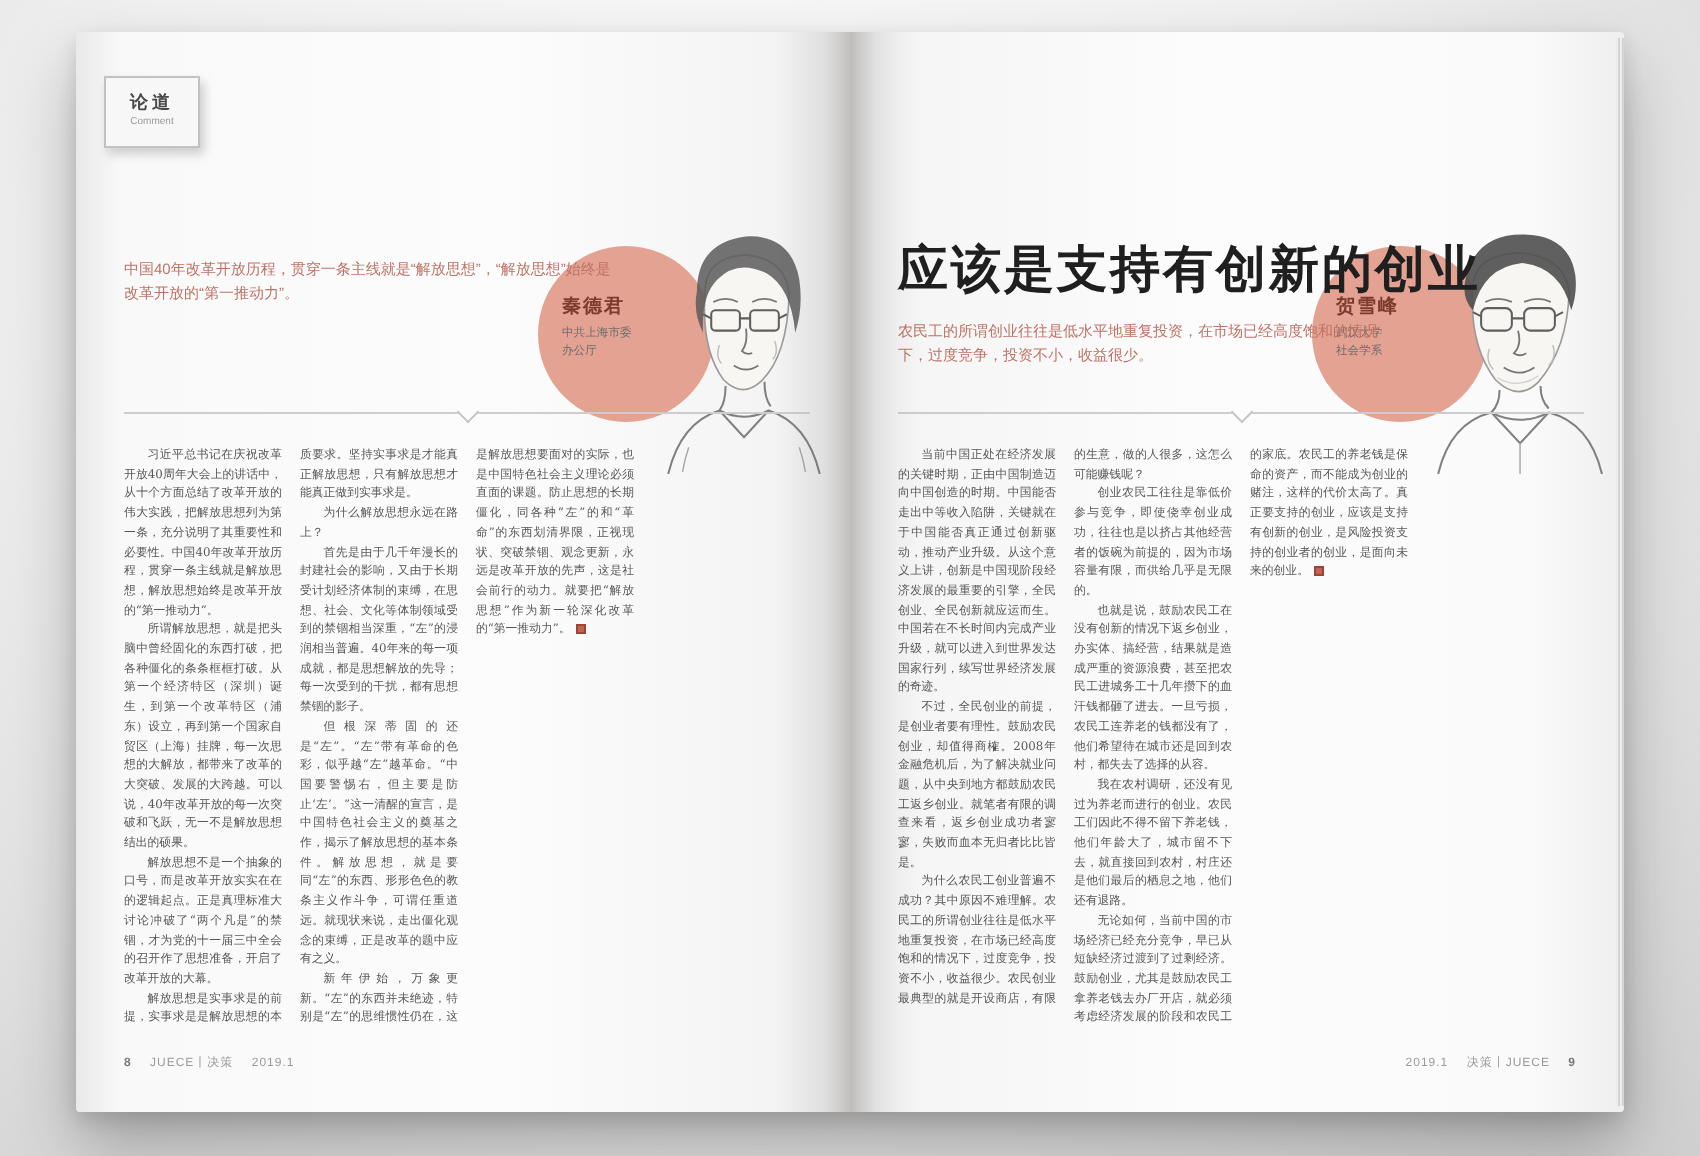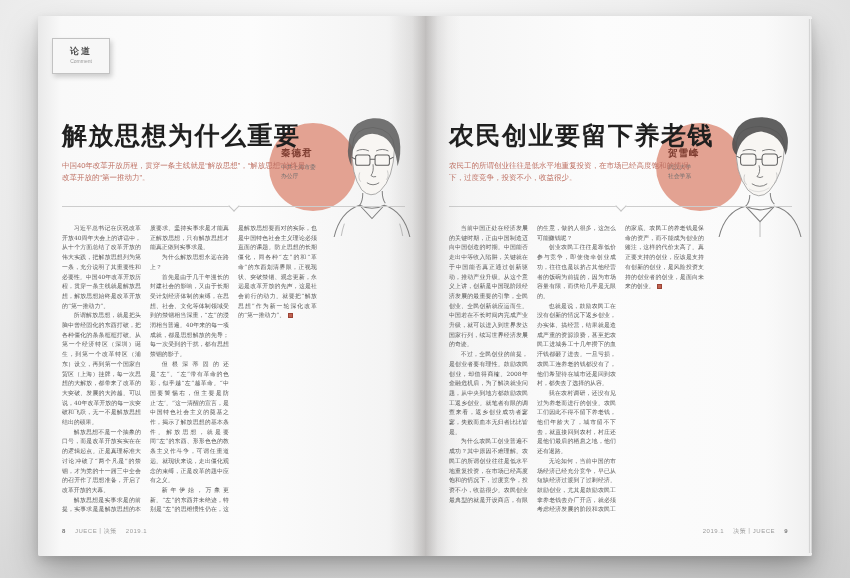--- a/index.html
+++ b/index.html
@@ -31,21 +31,21 @@
     background: repeating-linear-gradient(to right, #ececec 0 1px, #cfcfcf 1px 2px);
     opacity:.85;
   }
   .gutter {
     position:absolute; left:50%; top:0; bottom:0; width:72px; transform:translateX(-50%);
     background: linear-gradient(to right, rgba(0,0,0,0) 0%, rgba(85,75,70,0.07) 32%, rgba(55,45,40,0.20) 50%, rgba(85,75,70,0.07) 68%, rgba(0,0,0,0) 100%);
     pointer-events:none; z-index:6;
   }
   
   .badge {
-    position:absolute; left:14px; top:22px; width:58px; height:36px;
+    position:absolute; left:14px; top:22px; width:48px; height:36px;
     background:#f7f7f7; border:1px solid #c2c2c2; text-align:center;
     box-shadow:2px 3px 5px rgba(0,0,0,0.18); z-index:4;
   }
   .badge-zh { margin-top:6px; font-size:9px; font-weight:bold; color:#4a4a4a; letter-spacing:2px; }
   .badge-en { font-size:5px; color:#9a9a9a; }
   
   .header { position:absolute; left:24px; top:104px; width:260px; z-index:2; }
   .title {
     margin:0; font-size:25px; line-height:31px; font-weight:800;
     color:#1f1f1f; letter-spacing:1.5px; white-space:nowrap;
@@ -90,21 +90,20 @@
 <div class="canvas">
   <div class="spread">
 
     <div class="page page-left">
       <div class="badge">
         <div class="badge-zh">论道</div>
         <div class="badge-en">Comment</div>
       </div>
 
       <div class="header">
-        <h1 class="title">解放思想为什么重要</h1>
         <p class="standfirst">中国40年改革开放历程，贯穿一条主线就是“解放思想”，“解放思想”始终是改革开放的“第一推动力”。</p>
       </div>
 
       <div class="portrait">
         <div class="portrait-circle"></div>
         <svg class="sketch" width="94" height="128" viewBox="0 0 90 125">
           <path d="M26 36 Q26 19 46 18 Q66 20 67 38 Q66 68 53 80 Q44 88 35 79 Q24 64 26 36 Z" fill="#f8f6f3" stroke="#9a9a9a" stroke-width="0.8"></path>
           <path d="M22 36 Q22 12 46 9 Q68 8 72 30 Q74 44 70 56 Q68 34 56 27 Q42 20 32 30 Q24 38 25 56 Q20 46 22 36Z" fill="#5a5a5a" opacity="0.85"></path>
           <g fill="none" stroke="#5f5f5f" stroke-width="1">
             <rect x="29" y="45" width="14" height="10" rx="2"></rect>
@@ -146,21 +145,21 @@
 
       <div class="footer footer-left">
         <span class="pgnum">8</span>
         <span>JUECE丨决策</span>
         <span>2019.1</span>
       </div>
     </div>
 
     <div class="page page-right">
       <div class="header">
-        <h1 class="title">农民创业要留下养老钱</h1>
+        <h1 class="title">应该是支持有创新的创业</h1>
         <p class="standfirst">农民工的所谓创业往往是低水平地重复投资，在市场已经高度饱和的情况下，过度竞争，投资不小，收益很少。</p>
       </div>
 
       <div class="portrait">
         <div class="portrait-circle"></div>
         <svg class="sketch" width="94" height="128" viewBox="0 0 90 125">
           <path d="M23 34 Q23 18 46 17 Q68 19 70 36 Q69 64 55 80 Q45 90 34 79 Q21 62 23 34 Z" fill="#f8f6f3" stroke="#9a9a9a" stroke-width="0.8"></path>
           <path d="M19 32 Q23 8 47 8 Q70 8 73 28 Q74 37 71 45 Q66 24 47 22 Q28 24 23 45 Q18 40 19 32Z" fill="#4f4f4f" opacity="0.9"></path>
           <g fill="none" stroke="#5f5f5f" stroke-width="1">
             <rect x="27" y="44" width="15" height="11" rx="3"></rect>

